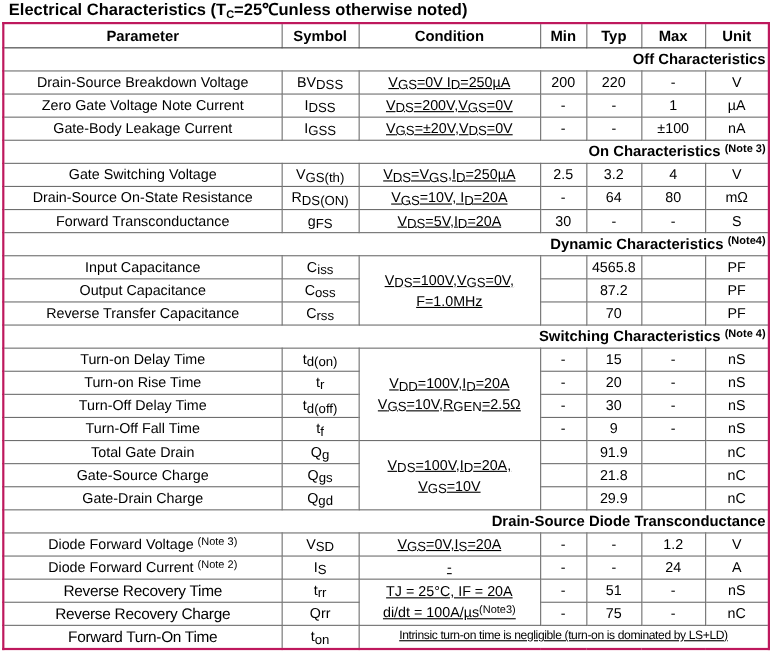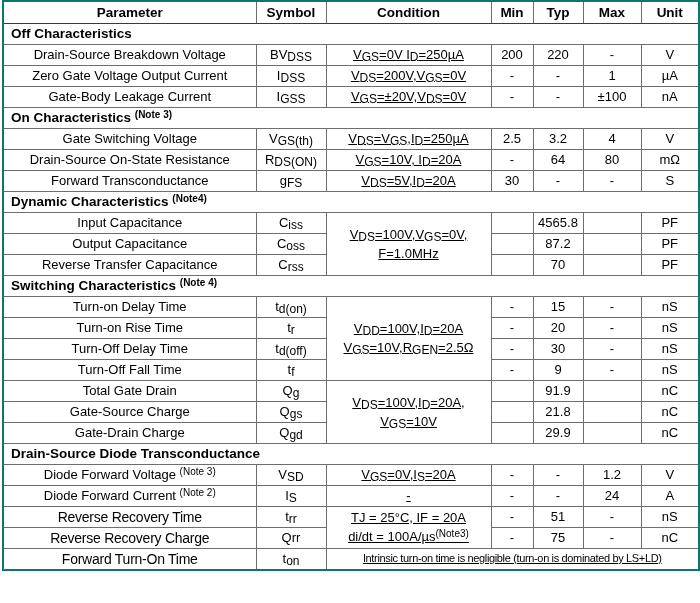--- a/index.html
+++ b/index.html
@@ -23,21 +23,21 @@
     height: 16px;
     line-height: 16px;
     white-space: nowrap;
   }
   .doc-title sub { font-size: 10px; }
   table.spec {
     border-collapse: collapse;
     table-layout: fixed;
     width: 696px;
     margin-left: 2px;
-    border: 2px solid #0f766e;
+    border: 2px solid #be185d;
   }
   table.spec td, table.spec th {
     border: 1px solid #6e6e6e;
     font-size: 13px;
     padding: 0 2px;
     height: 20px;
     vertical-align: middle;
     text-align: center;
     overflow: hidden;
     white-space: nowrap;
@@ -51,21 +51,21 @@
   }
   td.param {
     text-align: left;
     padding-left: 7px;
   }
   td.param.narrow {
     font-size: 14px;
     letter-spacing: -0.25px;
   }
   tr.section-row td {
-    text-align: left;
+    text-align: right;
     font-weight: bold;
     font-size: 13.5px;
     padding-left: 7px;
   }
   td.cond { line-height: 19px; text-decoration: underline; }
   td.cond.wide-note {
     font-size: 11px;
     letter-spacing: -0.35px;
   }
   sub {
@@ -76,20 +76,21 @@
   sup {
     font-size: 10px;
     vertical-align: 4px;
     line-height: 0;
   }
 </style>
 </head>
 <body>
 
 <div class="page">
+  <div class="doc-title">Electrical Characteristics (T<sub>C</sub>=25℃unless otherwise noted)</div>
   <table class="spec">
     <colgroup>
         <col style="width: 253px;">
         <col style="width: 70px;">
         <col style="width: 165px;">
         <col style="width: 42px;">
         <col style="width: 50px;">
         <col style="width: 58px;">
         <col style="width: 58px;">
       </colgroup>
@@ -111,21 +112,21 @@
         <tr>
           <td class="param">Drain-Source Breakdown Voltage</td>
           <td class="sym">BV<sub>DSS</sub></td>
           <td class="cond">V<sub>GS</sub>=0V I<sub>D</sub>=250µA</td>
           <td class="val">200</td>
           <td class="val">220</td>
           <td class="val">-</td>
           <td class="val">V</td>
         </tr>
         <tr>
-          <td class="param">Zero Gate Voltage Output Current</td>
+          <td class="param">Zero Gate Voltage Note Current</td>
           <td class="sym">I<sub>DSS</sub></td>
           <td class="cond">V<sub>DS</sub>=200V,V<sub>GS</sub>=0V</td>
           <td class="val">-</td>
           <td class="val">-</td>
           <td class="val">1</td>
           <td class="val">µA</td>
         </tr>
         <tr>
           <td class="param">Gate-Body Leakage Current</td>
           <td class="sym">I<sub>GSS</sub></td>

